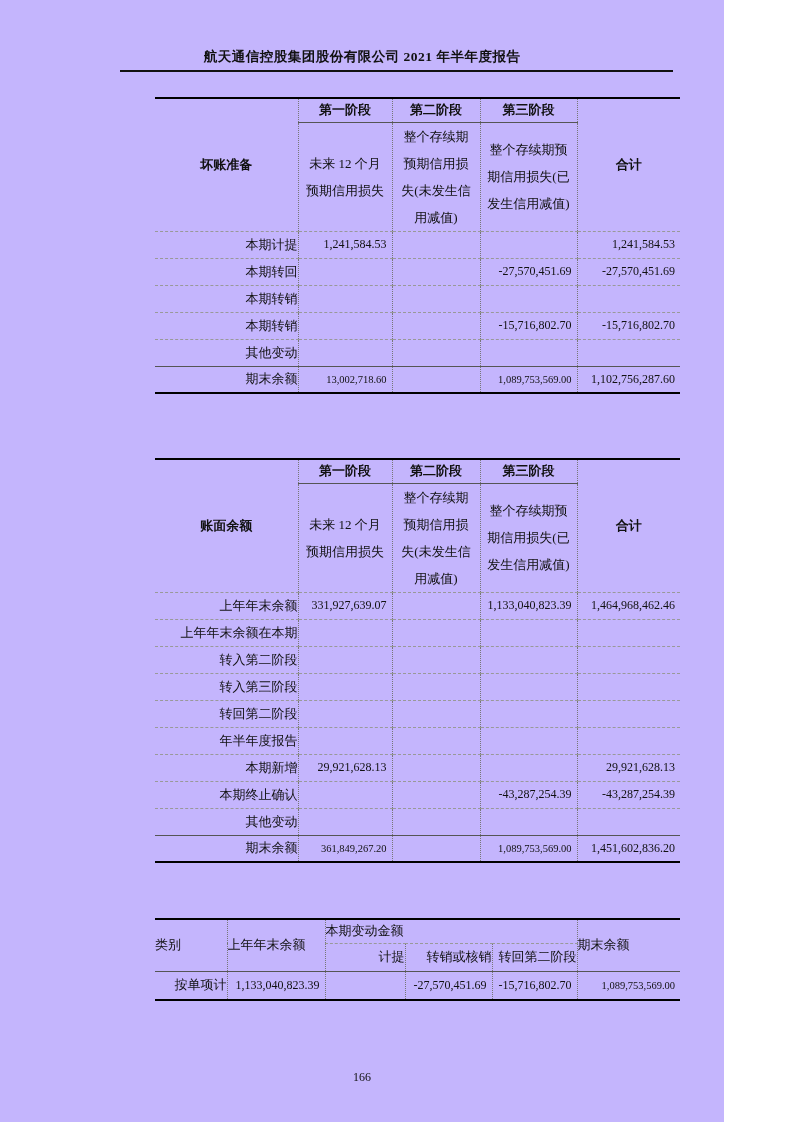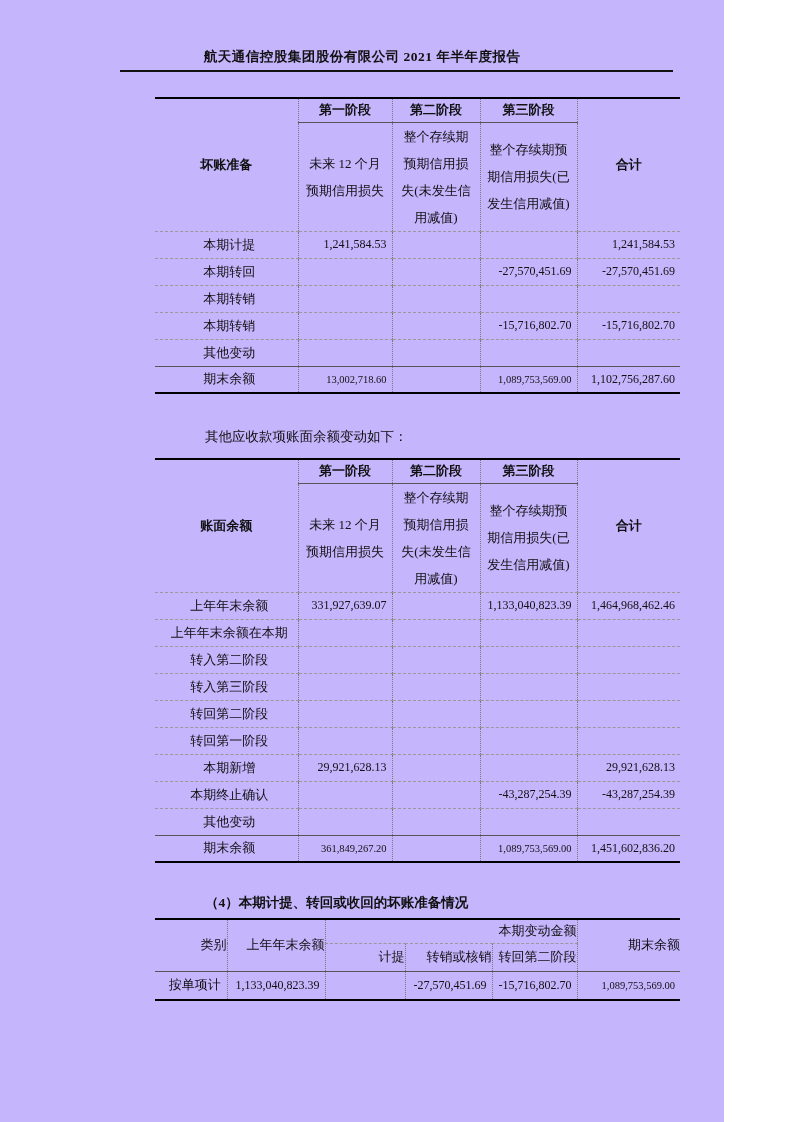--- a/index.html
+++ b/index.html
@@ -46,26 +46,26 @@
     text-align:center; font-size:13px; line-height:27px; padding:0 5px;
     word-break:break-all;
   }
   .t1 tr.desc-row td { height:106px; }
   .t2 tr.desc-row td { height:103px; }
 
   
   .fin-table tbody td { border-top:1px dashed #999; }
   .t1 tbody td, .t2 tbody td { height:27px; }
   .fin-table tbody tr.last-row td { border-top:1px solid #555; }
-  .fin-table .row-label { text-align:center; padding-left:6px; }
+  .fin-table .row-label { text-align:right; padding-left:6px; }
   .fin-table .num { text-align:right; padding-right:5px; font-size:12px; }
   .fin-table .num.small { font-size:10.5px; }
 
   
-  .t3 tr.h1 td { height:24px; text-align:right; }
+  .t3 tr.h1 td { height:24px; text-align:left; }
   .t3 tr.h1 td.group { border-bottom:1px dashed #999; }
   .t3 tr.h2 td { height:28px; text-align:right; }
   .t3 tbody td { height:29px; border-top:1px solid #555; }
   .t3 .row-label { padding-left:8px; }
 </style>
 </head>
 <body>
 
 <div class="page">
 
@@ -133,21 +133,20 @@
         <tr class="last-row">
           <td class="row-label">期末余额</td>
           <td class="num small">13,002,718.60</td>
           <td class="num"></td>
           <td class="num small">1,089,753,569.00</td>
           <td class="num">1,102,756,287.60</td>
         </tr>
       </tbody>
   </table>
 
-  <div class="para normal" style="top:428px;">其他应收款项账面余额变动如下：</div>
 
   <table class="fin-table t2" style="top:458px;">
     <colgroup>
       <col style="width:143px">
         <col style="width:94px">
         <col style="width:88px">
         <col style="width:97px">
         <col style="width:103px">
     </colgroup>
     <thead>
@@ -194,21 +193,21 @@
           <td class="num"></td>
         </tr>
         <tr>
           <td class="row-label">转回第二阶段</td>
           <td class="num"></td>
           <td class="num"></td>
           <td class="num"></td>
           <td class="num"></td>
         </tr>
         <tr>
-          <td class="row-label">转回第一阶段</td>
+          <td class="row-label">年半年度报告</td>
           <td class="num"></td>
           <td class="num"></td>
           <td class="num"></td>
           <td class="num"></td>
         </tr>
         <tr>
           <td class="row-label">本期新增</td>
           <td class="num">29,921,628.13</td>
           <td class="num"></td>
           <td class="num"></td>
@@ -231,21 +230,20 @@
         <tr class="last-row">
           <td class="row-label">期末余额</td>
           <td class="num small">361,849,267.20</td>
           <td class="num"></td>
           <td class="num small">1,089,753,569.00</td>
           <td class="num">1,451,602,836.20</td>
         </tr>
       </tbody>
   </table>
 
-  <div class="para bold" style="top:894px;">（4）本期计提、转回或收回的坏账准备情况</div>
 
   <table class="fin-table t3" style="top:918px;">
     <colgroup>
       <col style="width:72px">
         <col style="width:98px">
         <col style="width:80px">
         <col style="width:87px">
         <col style="width:85px">
         <col style="width:103px">
     </colgroup>
@@ -267,14 +265,15 @@
           <td class="row-label">按单项计</td>
           <td class="num">1,133,040,823.39</td>
           <td class="num"></td>
           <td class="num">-27,570,451.69</td>
           <td class="num">-15,716,802.70</td>
           <td class="num small">1,089,753,569.00</td>
         </tr>
       </tbody>
   </table>
 
+  <div class="page-number">166</div>
 
 </div>
 
 </body></html>

